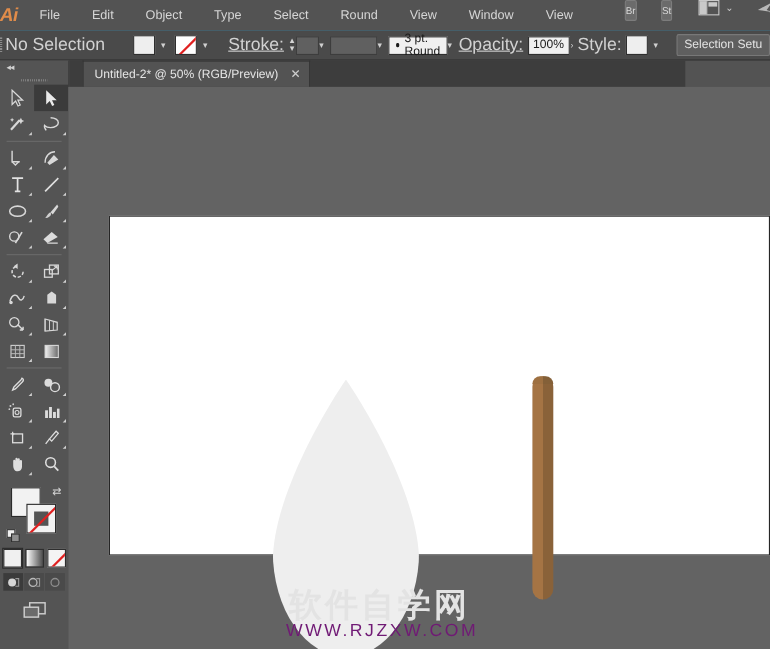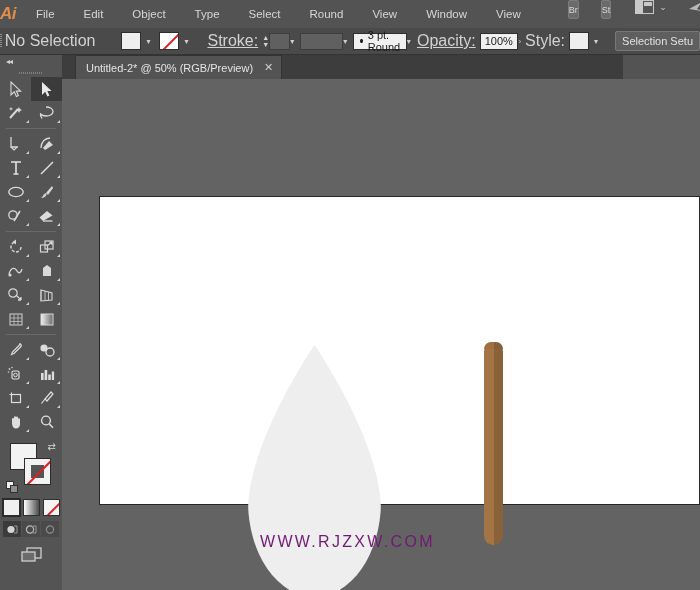--- a/index.html
+++ b/index.html
@@ -771,20 +771,21 @@
         <rect x="9" y="2" width="14" height="10" fill="none" stroke="#cfcfcf" stroke-width="1.3"></rect>
         <rect x="4" y="6" width="13" height="9" fill="#6b6b6b" stroke="#cfcfcf" stroke-width="1.3"></rect>
       </svg>
     </div>
   </div>
 
   <div class="canvaswrap">
     <div class="artboard">
       <div class="leaf"></div>
       <div class="watermark">
+        <div class="wm-cn">软件自学网</div>
         <div class="wm-en">WWW.RJZXW.COM</div>
       </div>
     </div>
     <div class="stick">
       <div class="stick-top-shade"></div>
     </div>
   </div>
 
 </div>
 

